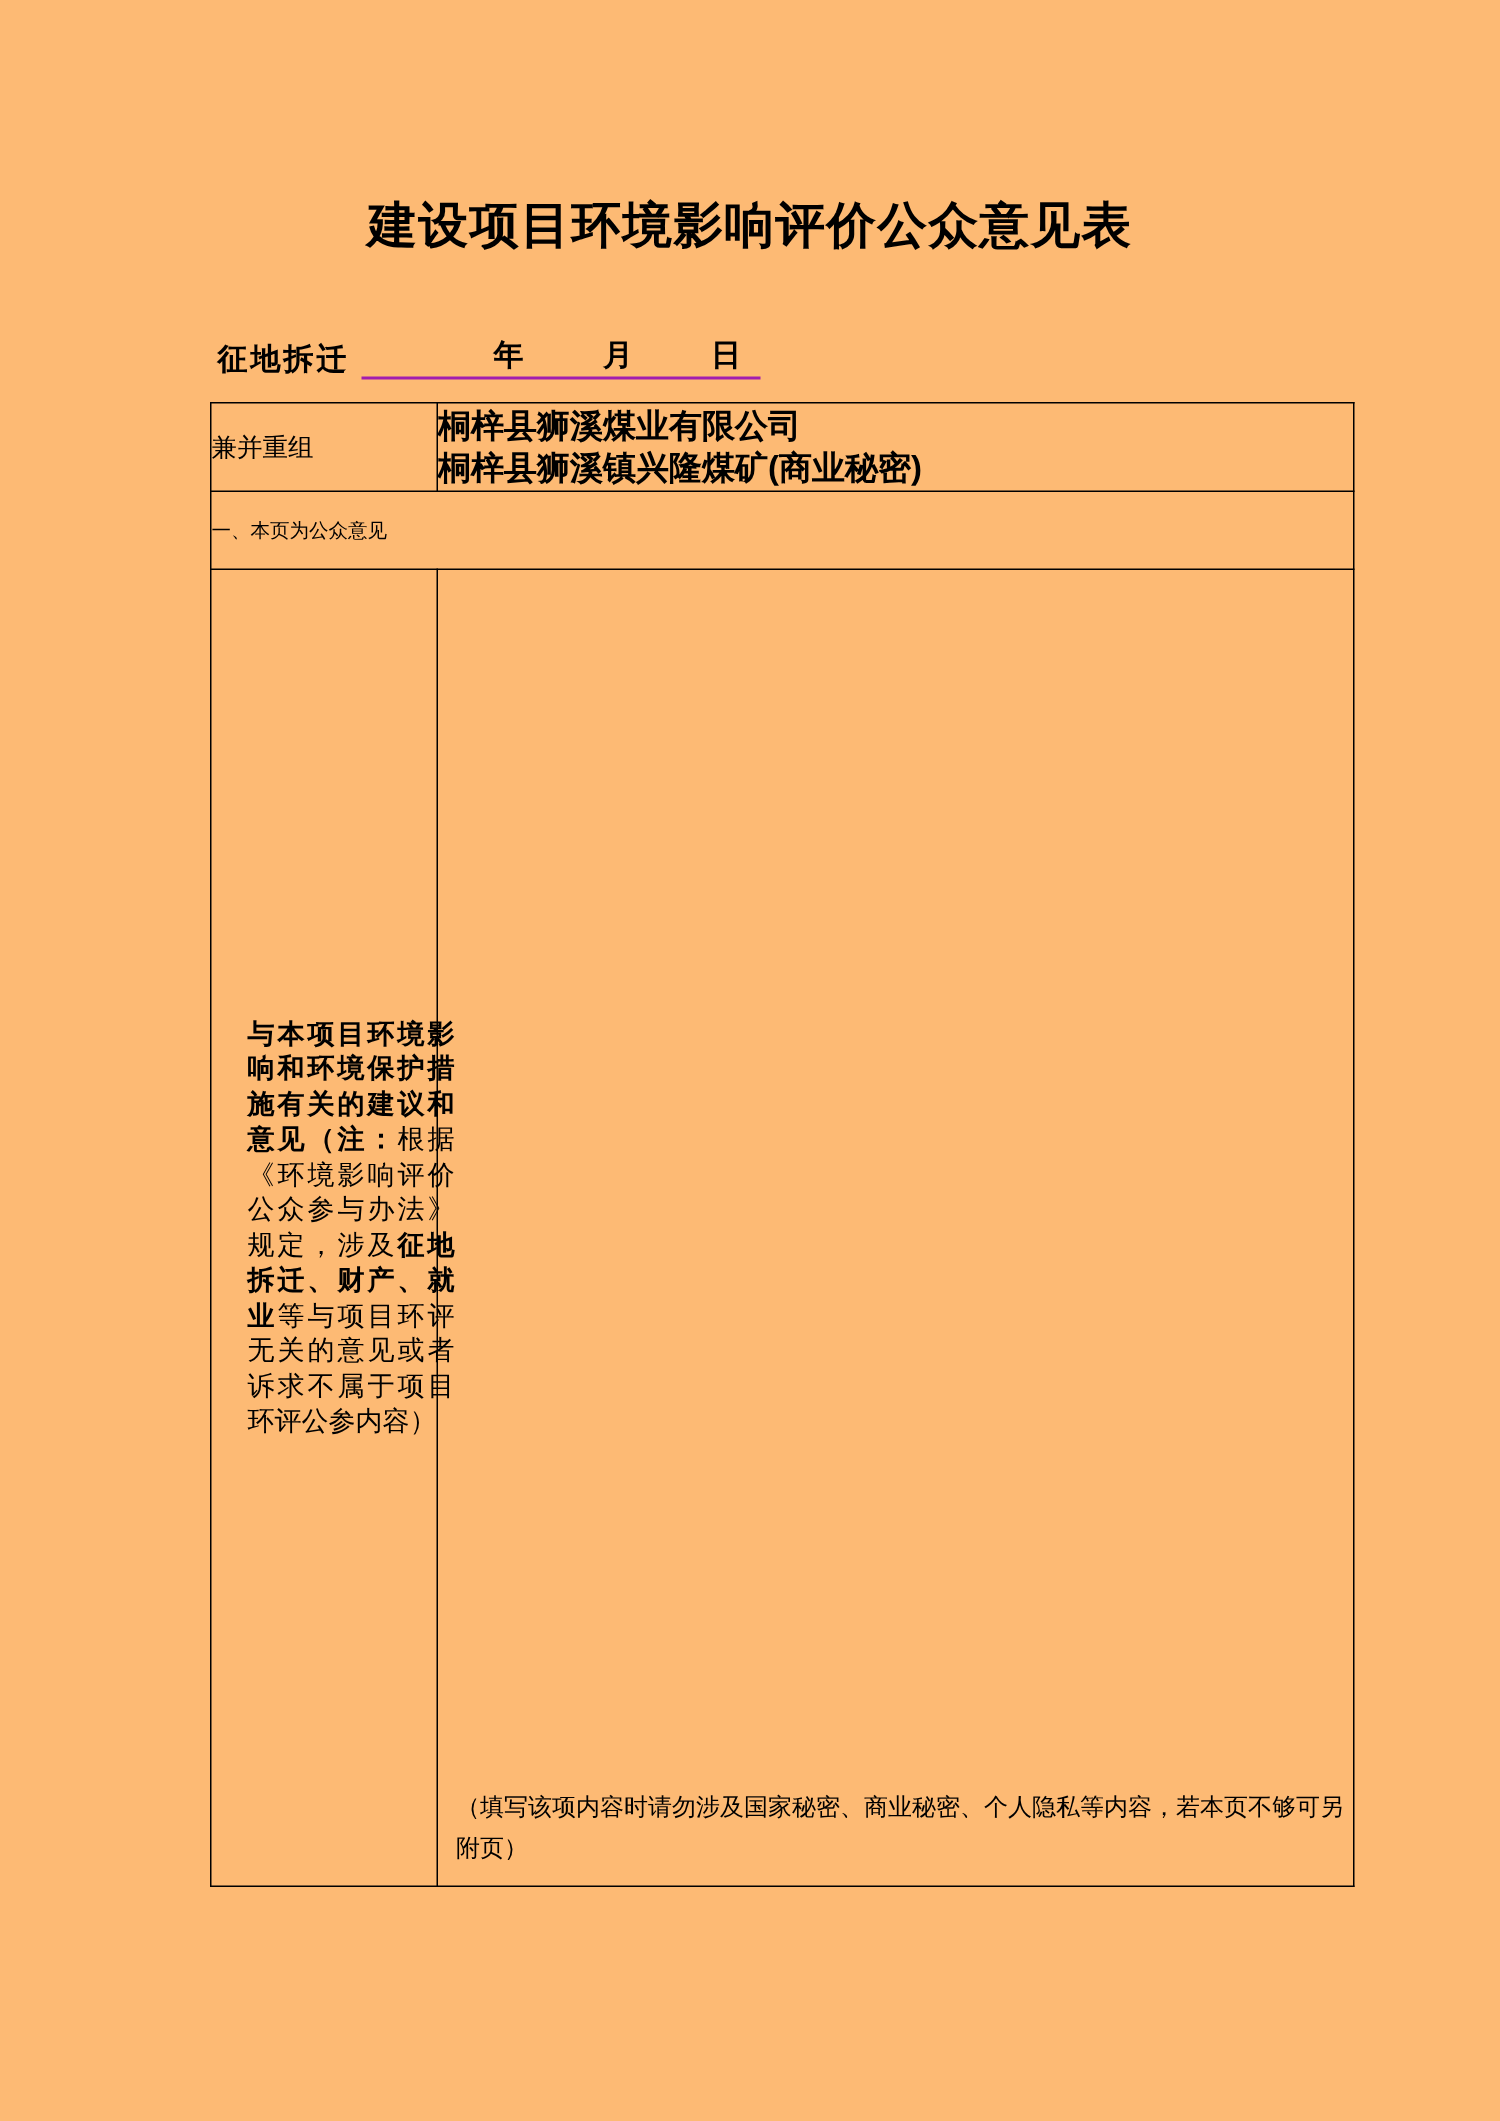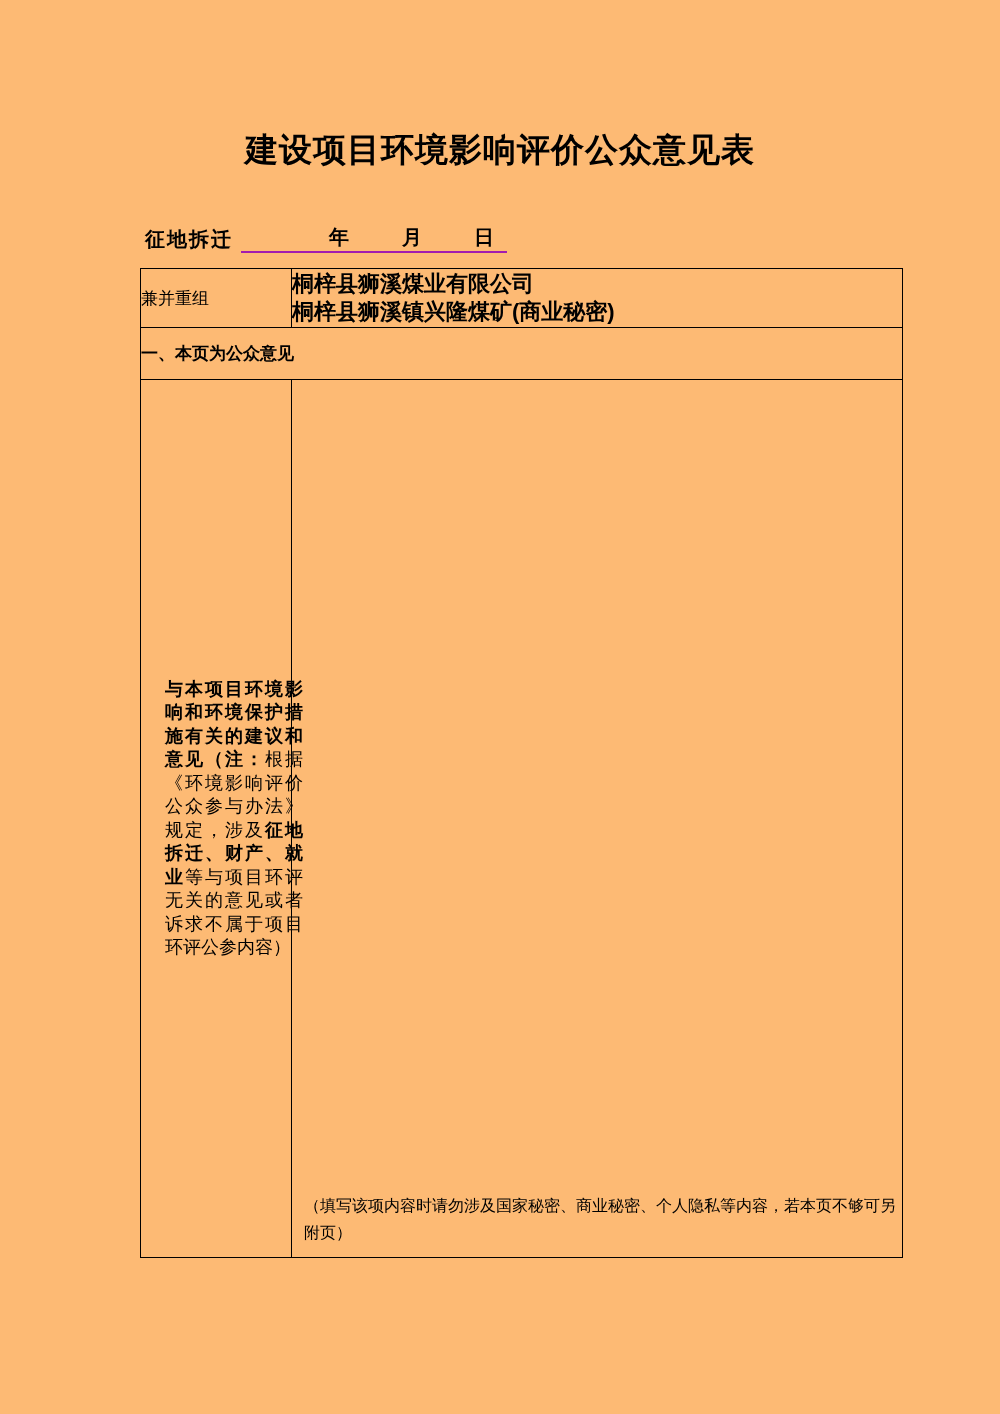--- a/index.html
+++ b/index.html
@@ -84,22 +84,22 @@
     text-align: left;
     vertical-align: middle;
     font-weight: 700;
     font-size: 22px;
     line-height: 28px;
     font-family: "Liberation Sans", "DejaVu Sans", sans-serif;
   }
 
   .row-section { height: 52px; }
   .section-cell {
-    font-weight: 700;
-    font-size: 17px;
+    font-weight: 400;
+    font-size: 13px;
     padding-left: 11px;
     vertical-align: middle;
     font-family: "Liberation Sans", "DejaVu Sans", sans-serif;
   }
 
   .row-opinion { height: 878px; }
   .cell-opinion-label { vertical-align: middle; }
   .opinion-label-text {
     width: 138px;
     margin-left: 24px;

